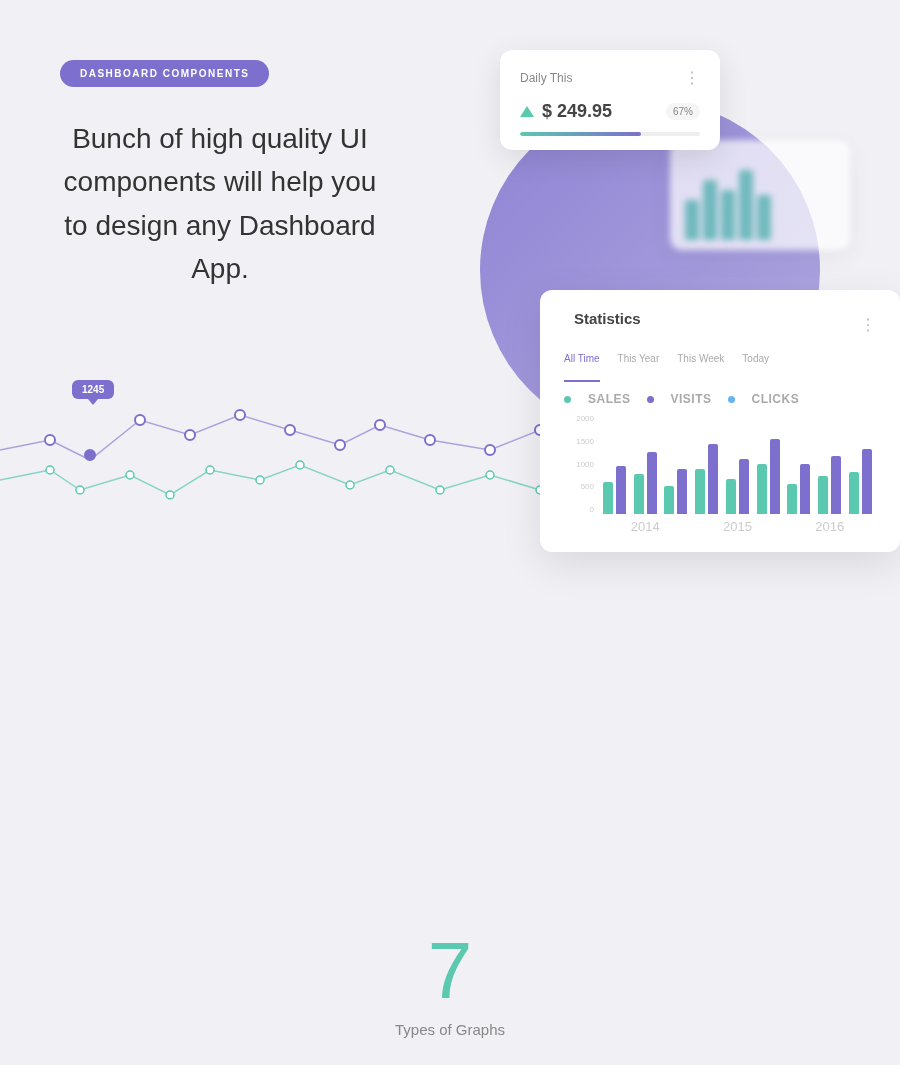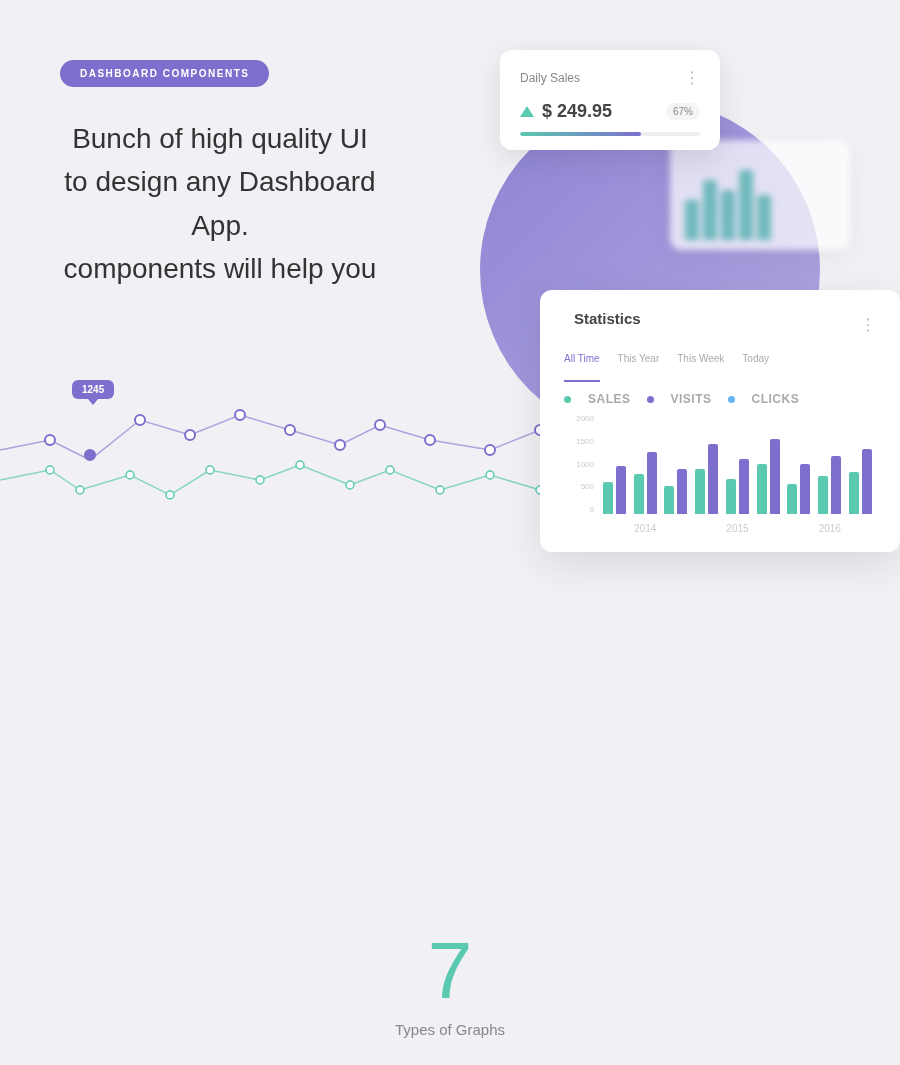--- a/index.html
+++ b/index.html
@@ -245,21 +245,21 @@
     .bar-visits { background: #7c6fcd; }
     .chart-x-labels {
       position: absolute;
       left: 35px;
       right: 0;
       bottom: 0;
       display: flex;
       justify-content: space-around;
     }
     .x-label {
-      font-size: 10px;
+      font-size: 13px;
       color: #ccc;
     }
 
     
     .line-chart-area {
       position: absolute;
       top: 350px;
       left: 0;
       width: 580px;
       height: 200px;
@@ -314,31 +314,31 @@
   </style>
 </head>
 <body>
 
 <div class="top-section">
 
   <span class="badge">DASHBOARD COMPONENTS</span>
 
   <div class="headline">
     <div>Bunch of high quality UI</div>
+    <div>components will help you</div>
     <div>to design any Dashboard App.</div>
-    <div>components will help you</div>
   </div>
 
   
   <div class="blob"></div>
 
   
   <div class="daily-sales-card">
     <div class="card-header">
-      <span class="card-title">Daily Sales</span>
+      <span class="card-title">Daily This</span>
       <span class="dots-icon">⋮</span>
     </div>
     <div class="card-amount-row">
       <div style="display:flex;align-items:center;">
         <div class="arrow-up"></div>
         <span class="amount-value">$ 249.95</span>
       </div>
       <span class="percent-badge">67%</span>
     </div>
     <div class="progress-bar-bg">

